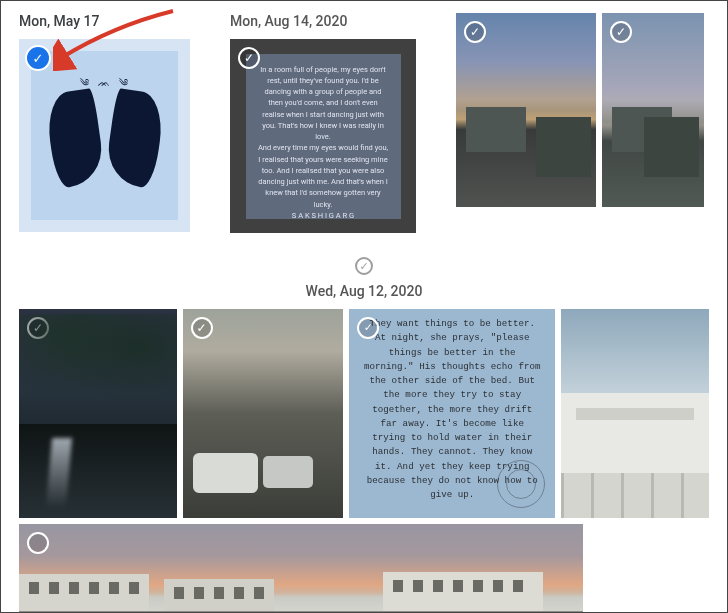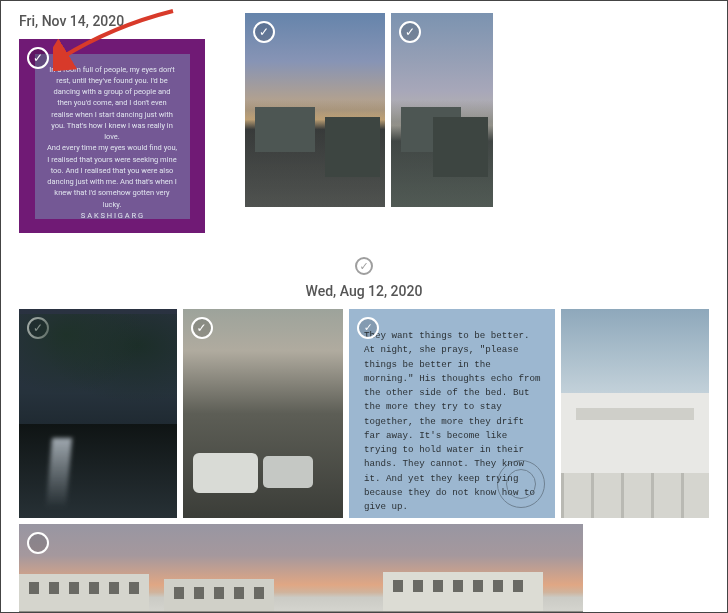--- a/index.html
+++ b/index.html
@@ -105,21 +105,21 @@
   }
   .wings::before { left: 0; transform: rotate(-8deg); }
   .wings::after { right: 0; transform: rotate(8deg) scaleX(-1); }
   .birds {
     position: absolute; top: 0; left: 30px;
     color: #0b1733; font-size: 10px; letter-spacing: 3px;
   }
 
   .g2-thumb {
     width: 186px; height: 194px;
-    background: #701a75;
+    background: #404040;
     position: relative;
     display: flex; align-items: center; justify-content: center;
   }
   .g2-inner {
     width: 155px; height: 165px;
     background: rgba(120,140,175,0.55);
     padding: 10px 12px;
     color: #e0e4ee;
     font-size: 7.5px;
     line-height: 1.5;
@@ -195,25 +195,26 @@
     width: 65px; height: 40px; background: #d9dbd6; border-radius: 6px;
   }
   .cars::after {
     content: ""; position: absolute; right: -55px; bottom: 5px;
     width: 50px; height: 32px; background: #c5c8c4; border-radius: 5px;
   }
 
   .r2c {
     width: 207px;
     background: #9cb7d0;
-    padding: 20px 15px;
+    padding: 8px 15px;
     font-family: 'Courier New', monospace;
     font-size: 9.2px;
     color: #2b3135;
     line-height: 1.55;
+    text-align: center;
   }
   .flower {
     position: absolute; bottom: 10px; right: 10px;
     width: 48px; height: 48px;
     border: 1px solid #2b3135;
     border-radius: 50%;
     opacity: 0.4;
   }
   .flower::before {
     content: ""; position: absolute; inset: 8px;
@@ -267,24 +268,35 @@
     pointer-events: none;
   }
 </style>
 </head>
 <body>
 
 <div class="container">
 
   <div class="row1">
 
+    <div class="date-group">
+      <div class="date-header selected">
+        <span>Mon, May 17</span>
+      </div>
+      <div class="thumb g1-thumb">
+        <div class="sel sel-full"></div>
+        <div class="wings">
+          <div class="birds">༄ ᨏ ༄</div>
+        </div>
+      </div>
+    </div>
 
     <div class="date-group">
       <div class="date-header">
-        <span>Fri, Nov 14, 2020</span>
+        <span>Mon, Aug 14, 2020</span>
       </div>
       <div class="thumb g2-thumb">
         <div class="sel sel-out"></div>
         <div class="g2-inner">
           <div>In a room full of people, my eyes don't rest, until they've found you. I'd be dancing with a group of people and then you'd come, and I don't even realise when I start dancing just with you. That's how I knew I was really in love.</div>
           <div>And every time my eyes would find you, I realised that yours were seeking mine too. And I realised that you were also dancing just with me. And that's when I knew that I'd somehow gotten very lucky.</div>
           <div>S A K S H I   G A R G</div>
         </div>
       </div>
     </div>

